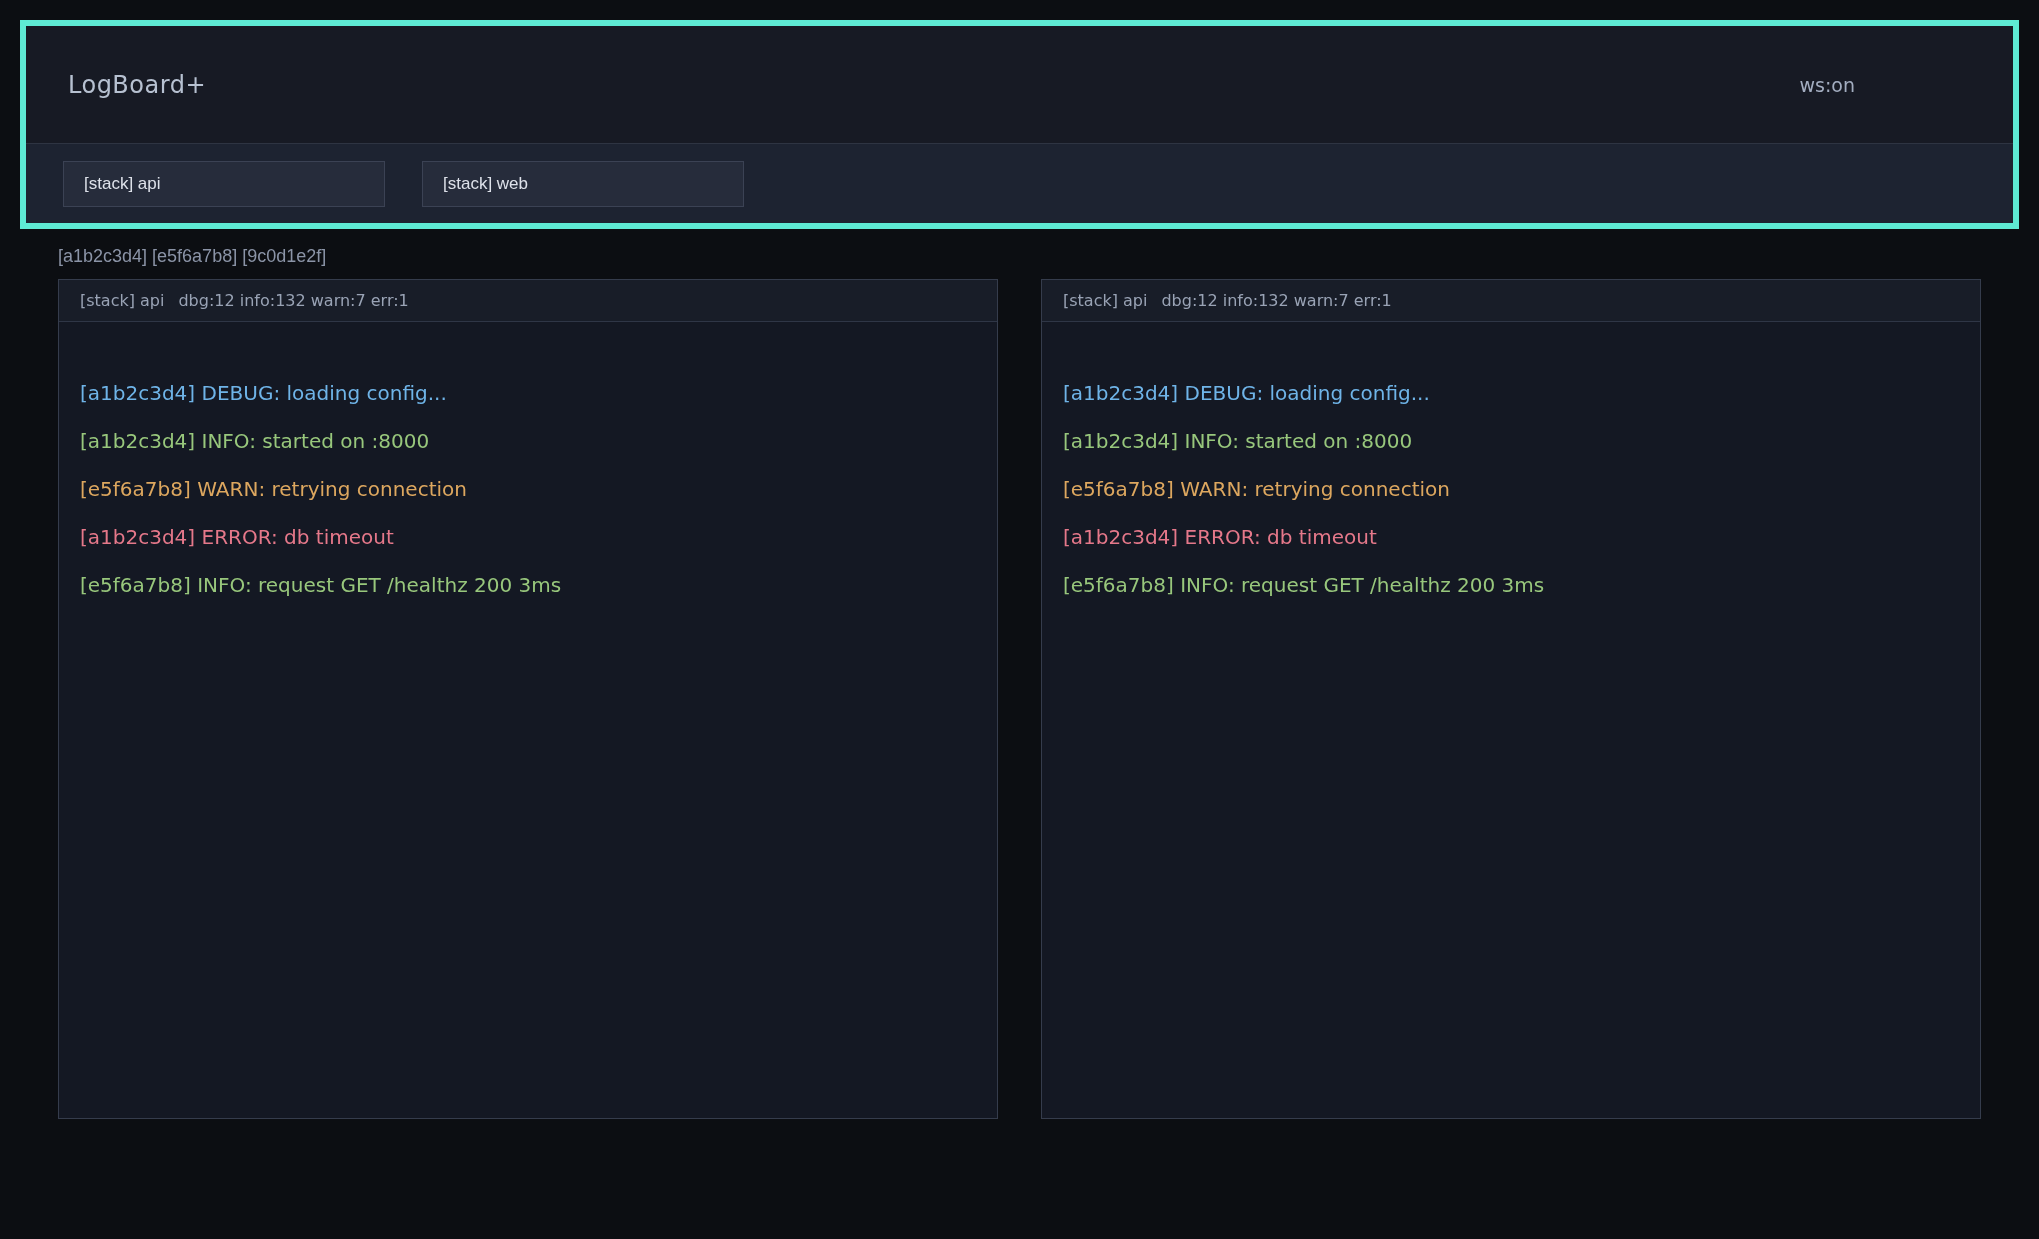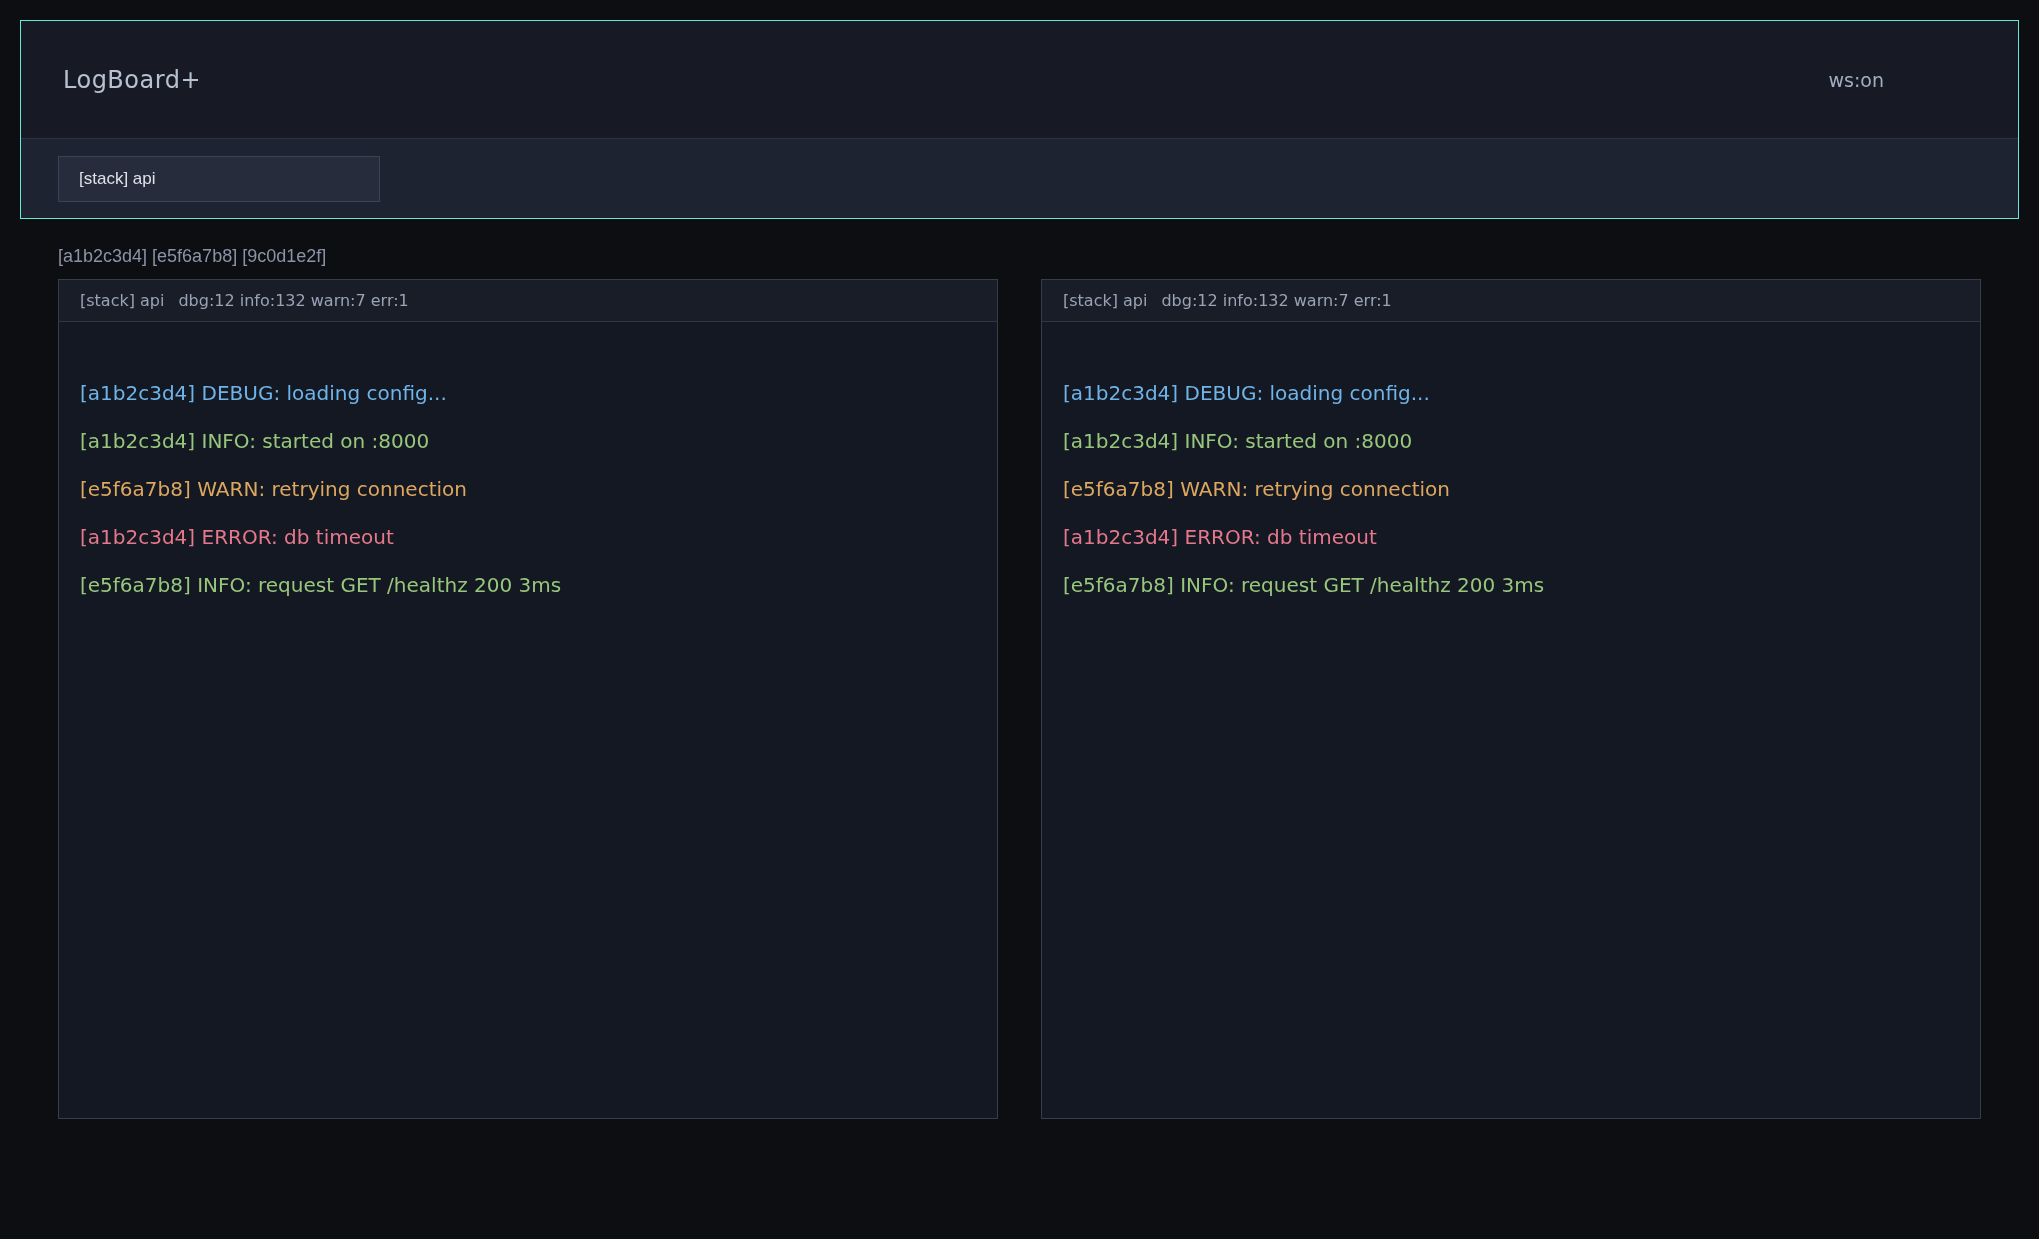--- a/index.html
+++ b/index.html
@@ -8,21 +8,21 @@
     background: #0c0e12;
     font-family: "DejaVu Sans", sans-serif;
     overflow: hidden;
   }
 
   
   .topbar {
     position: absolute;
     left: 20px; top: 20px;
     width: 1999px;
-    border: 1px solid #5eead4;
+    border: 6px solid #5eead4;
     background: #171a24;
   }
   .titlebar {
     height: 117px;
     display: flex;
     align-items: center;
     padding: 0 42px;
   }
   .app-title {
     font-size: 24px;
@@ -38,21 +38,21 @@
     background: none;
     border: none;
     padding: 0;
     font-family: inherit;
     font-size: 19px;
     color: #9aa5ba;
     cursor: pointer;
   }
   .ws-status {
     margin-left: auto;
-    margin-right: 92px;
+    margin-right: 116px;
     font-size: 19px;
     color: #a3adc0;
   }
   .filterbar {
     height: 80px;
     border-top: 1px solid #2e3442;
     background: #1d2331;
     display: flex;
     align-items: center;
     padding-left: 37px;
@@ -126,20 +126,21 @@
 
 <div class="page">
 
   <header class="topbar">
     <div class="titlebar">
       <div class="app-title">LogBoard+</div>
       <div class="ws-status">ws:on</div>
     </div>
     <div class="filterbar" id="chips">
         <div class="chip">[stack] api</div>
+        <div class="chip">[stack] web</div>
       </div>
   </header>
 
   <div class="tag-row">[a1b2c3d4] [e5f6a7b8] [9c0d1e2f]</div>
 
   <main class="panels" id="panels">
       <section class="panel">
     <div class="panel-header">
       <span class="panel-source">[stack] api</span>
       <span class="panel-stats">dbg:12 info:132 warn:7 err:1</span>

